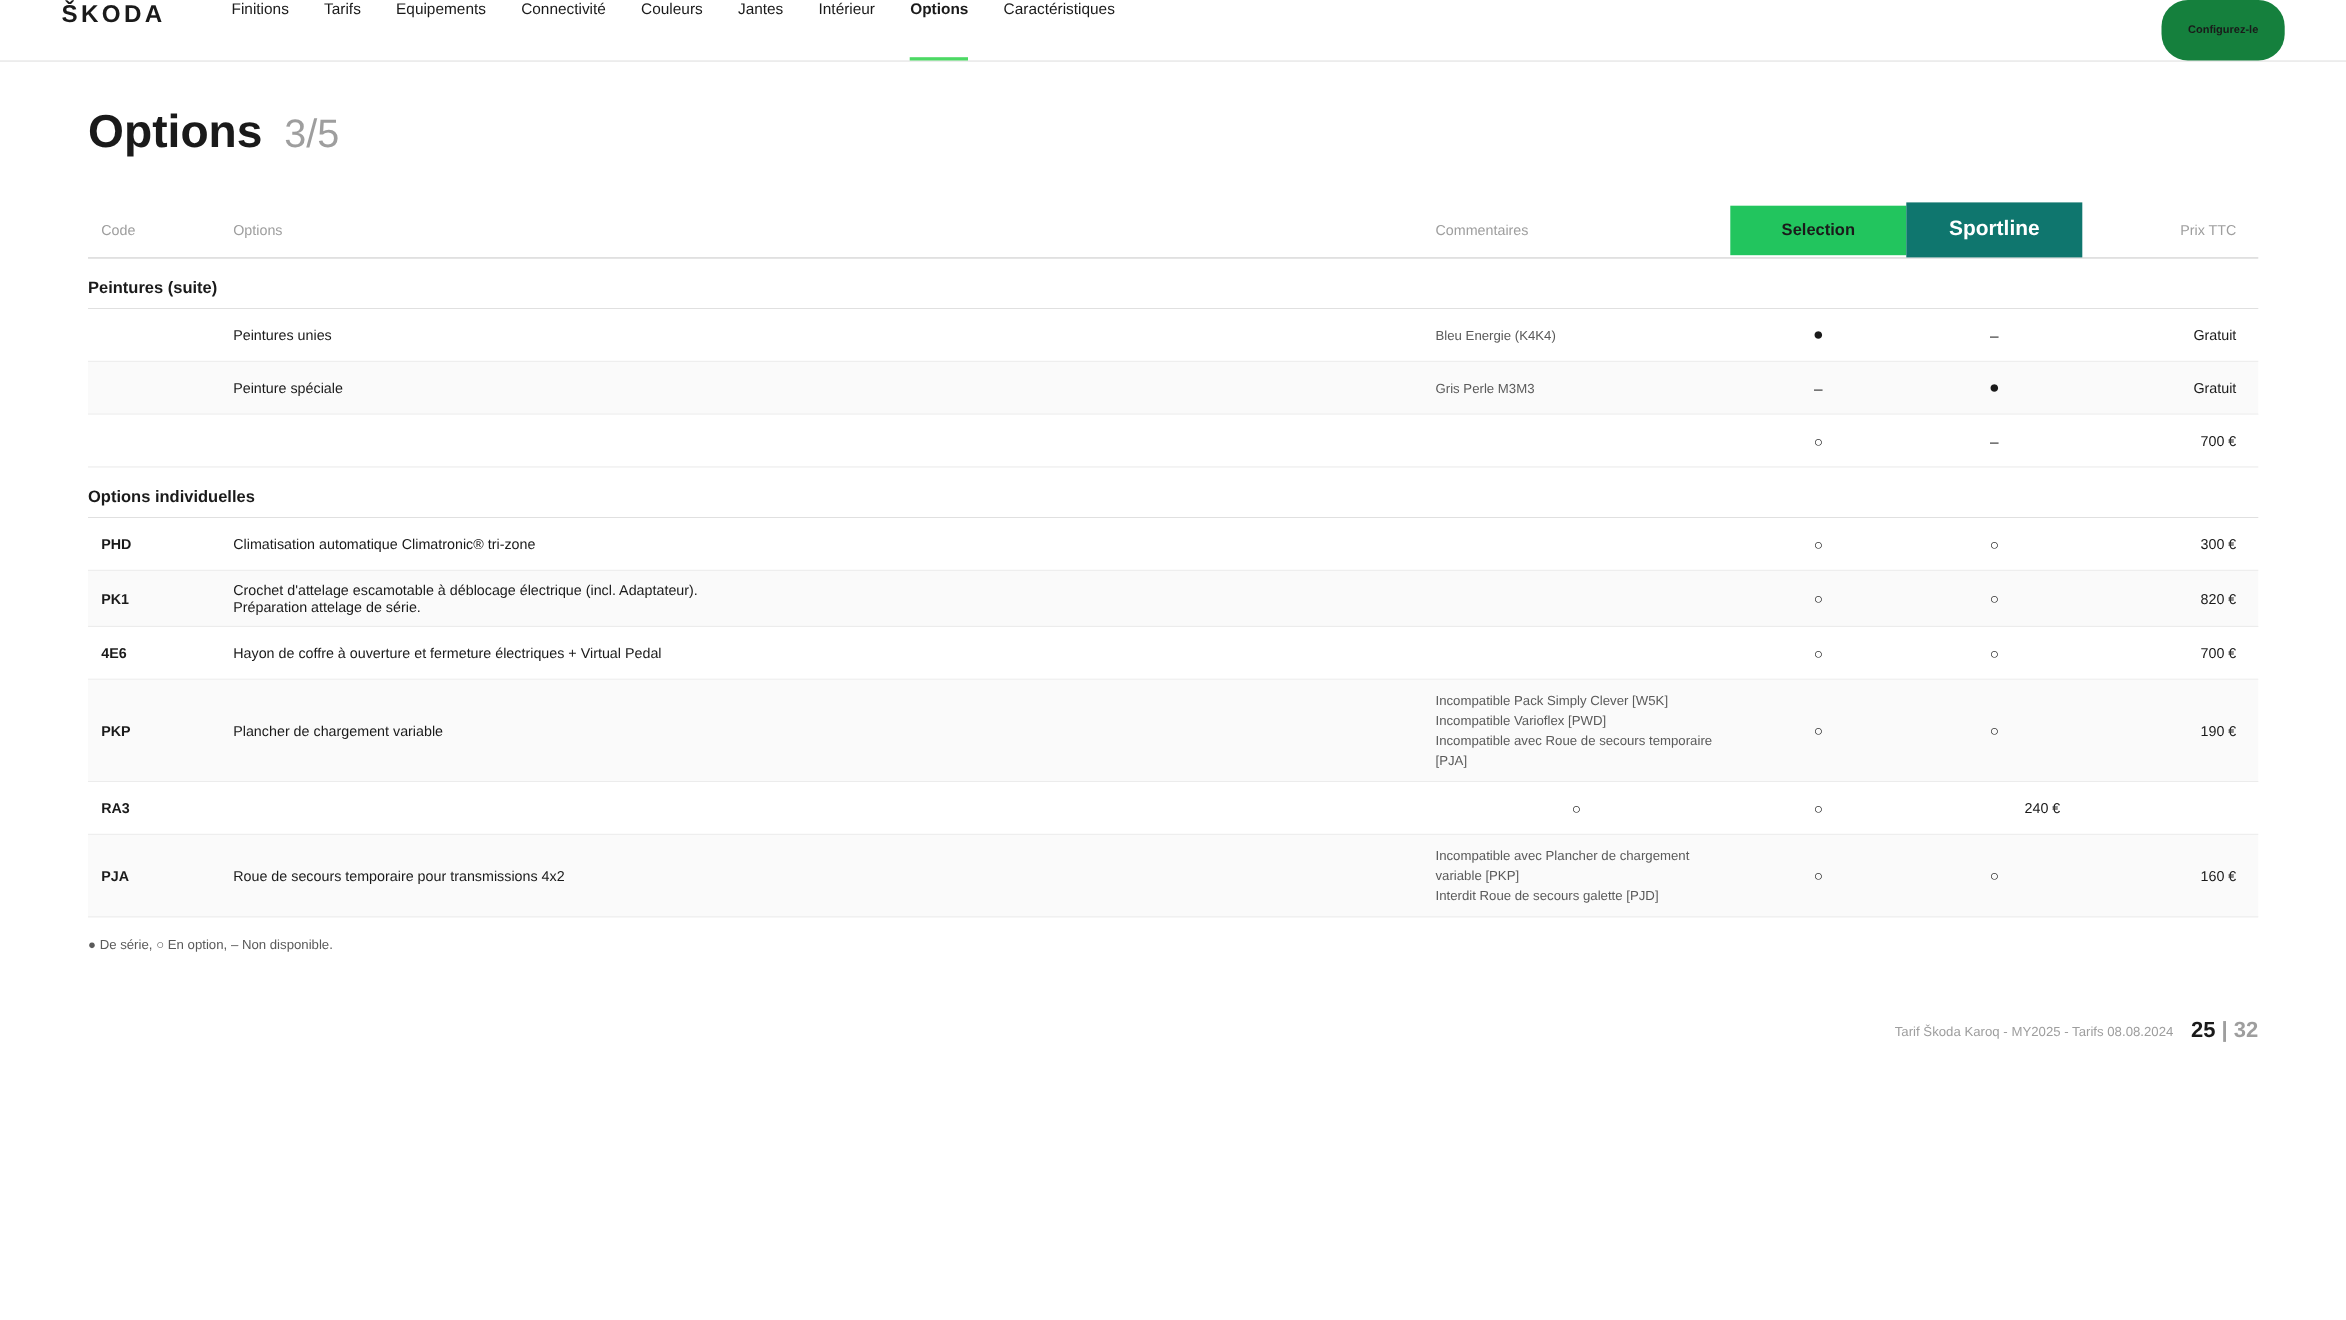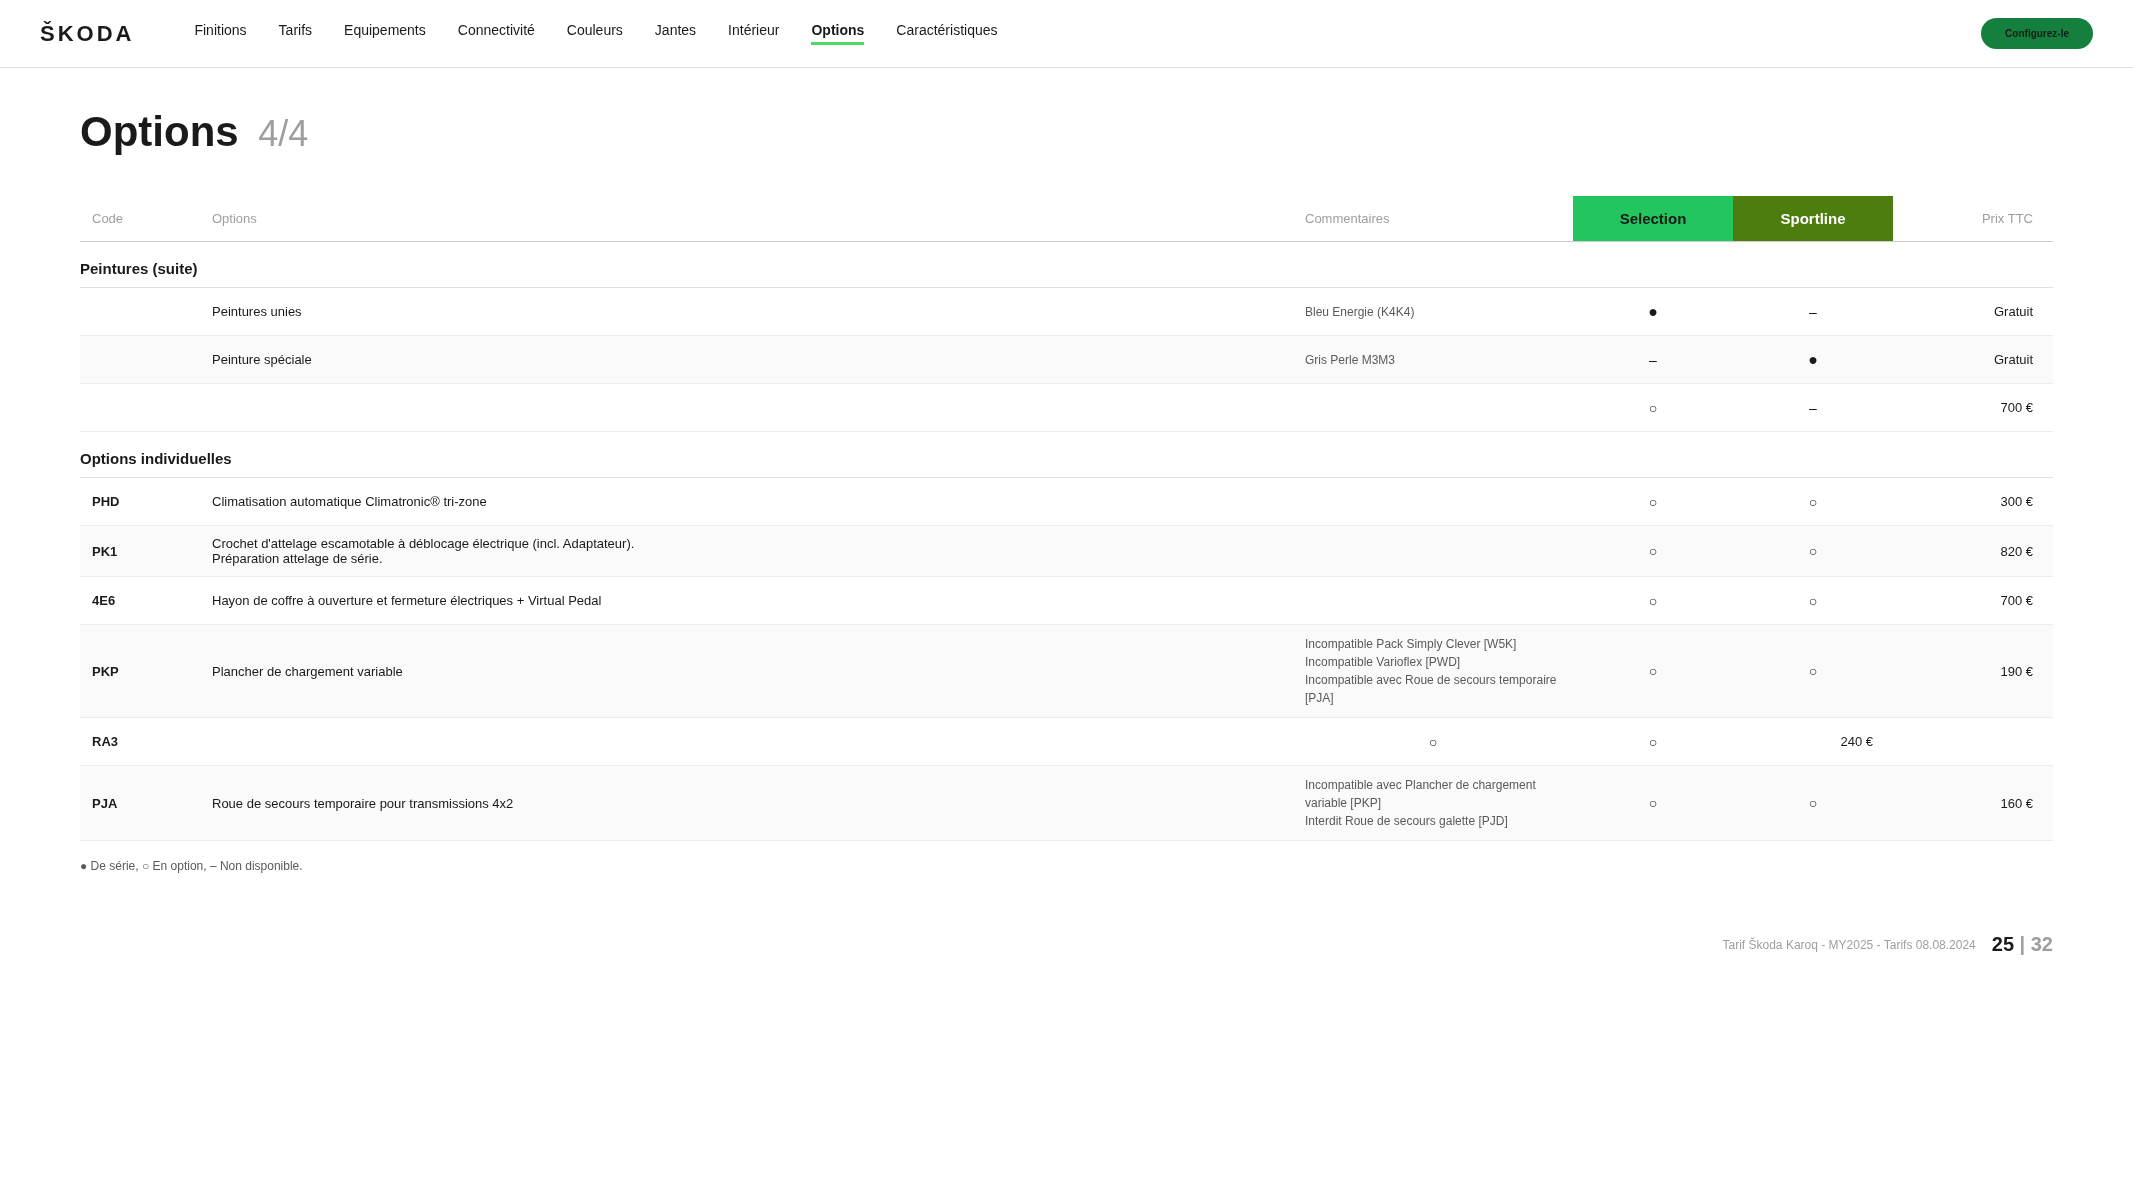--- a/index.html
+++ b/index.html
@@ -1,20 +1,20 @@
 <!DOCTYPE html>
 <html><head>
   <meta charset="utf-8">
   <style>
     * { box-sizing: border-box; margin: 0; padding: 0; }
     body { font-family: 'Arial', sans-serif; background: #fff; color: #1a1a1a; font-size: 14px; }
 
     
     nav {
-      display: flex; align-items: center; padding: 0 40px; height: 68px;
+      display: flex; padding: 0 56px; height: 56px;
       border-bottom: 1px solid #e0e0e0; background: #fff;
     }
     .nav-logo { font-weight: 900; font-size: 22px; letter-spacing: 3px; margin-right: 60px; color: #1a1a1a; }
     .nav-links { display: flex; gap: 32px; flex: 1; }
     .nav-link { text-decoration: none; color: #1a1a1a; font-size: 14px; font-weight: 400; padding-bottom: 4px; }
     .nav-link.active { border-bottom: 3px solid #4cd964; color: #1a1a1a; font-weight: 600; }
     .nav-cta {
       background: #15803d; color: #1a1a1a; border: none; border-radius: 24px;
       padding: 10px 24px; font-size: 10px; font-weight: 600; cursor: pointer;
     }
@@ -33,22 +33,22 @@
       padding: 0;
     }
     .th {
       padding: 14px 12px; font-size: 13px; color: #9e9e9e; font-weight: 400;
     }
     .th-selection {
       background: #22c55e; color: #1a1a1a; font-weight: 700;
       text-align: center; padding: 14px 12px; font-size: 15px;
     }
     .th-sportline {
-      background: #4d7c0f; color: #fff; font-weight: 700;
-      text-align: center; padding: 14px 12px; font-size: 15px;
+      background: #0f766e; color: #fff; font-weight: 700;
+      text-align: center; padding: 14px 12px; font-size: 19px;
     }
     .th-prix { text-align: right; padding: 14px 20px 14px 12px; font-size: 13px; color: #9e9e9e; font-weight: 400; }
 
     
     .section-title {
       font-size: 15px; font-weight: 700; color: #1a1a1a;
       padding: 18px 0 10px 0; border-bottom: 1px solid #e0e0e0;
     }
 
     
@@ -97,21 +97,21 @@
     <a class="nav-link" href="#">Intérieur</a>
     <a class="nav-link active" href="#">Options</a>
     <a class="nav-link" href="#">Caractéristiques</a>
   </div>
   <button class="nav-cta">Configurez-le</button>
 </nav>
 
 <div class="page">
   <h1 class="page-title">
     <span>Options</span>
-    <span class="page-title-count">4/4</span>
+    <span class="page-title-count">3/5</span>
   </h1>
 
   <div class="table-header">
     <div class="th">Code</div>
     <div class="th">Options</div>
     <div class="th">Commentaires</div>
     <div class="th th-selection">Selection</div>
     <div class="th th-sportline">Sportline</div>
     <div class="th th-prix">Prix TTC</div>
   </div>

